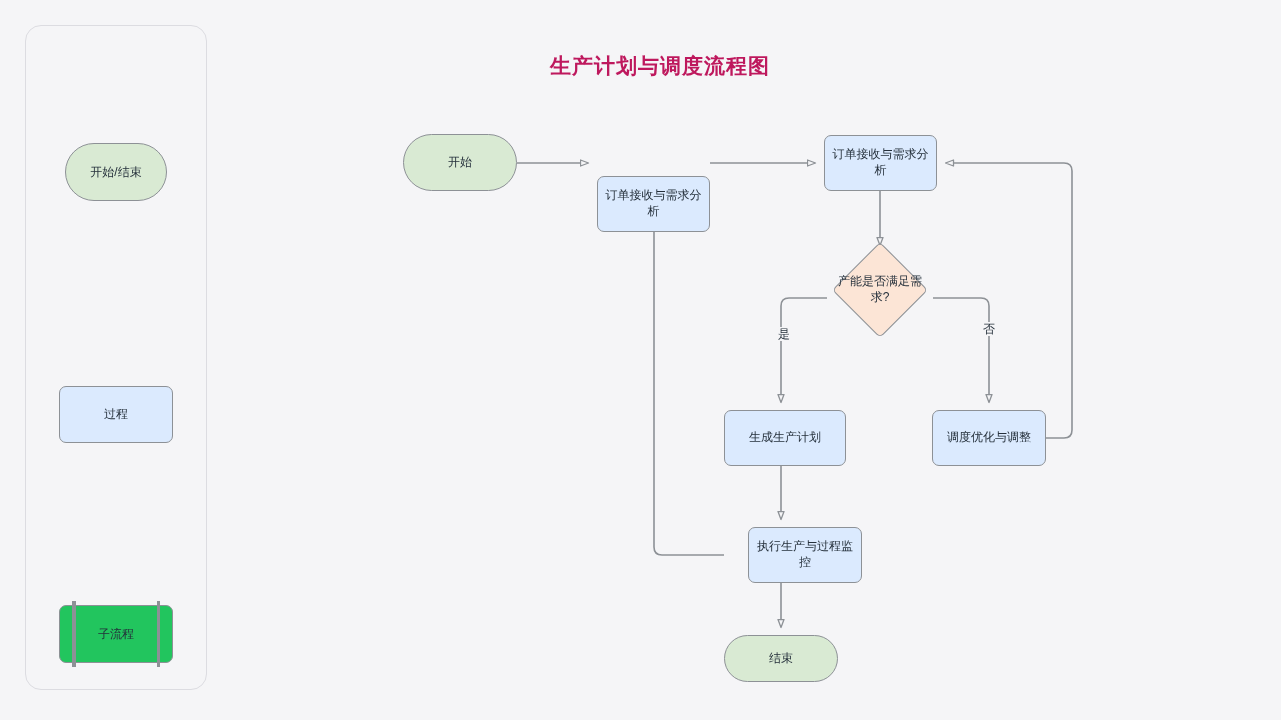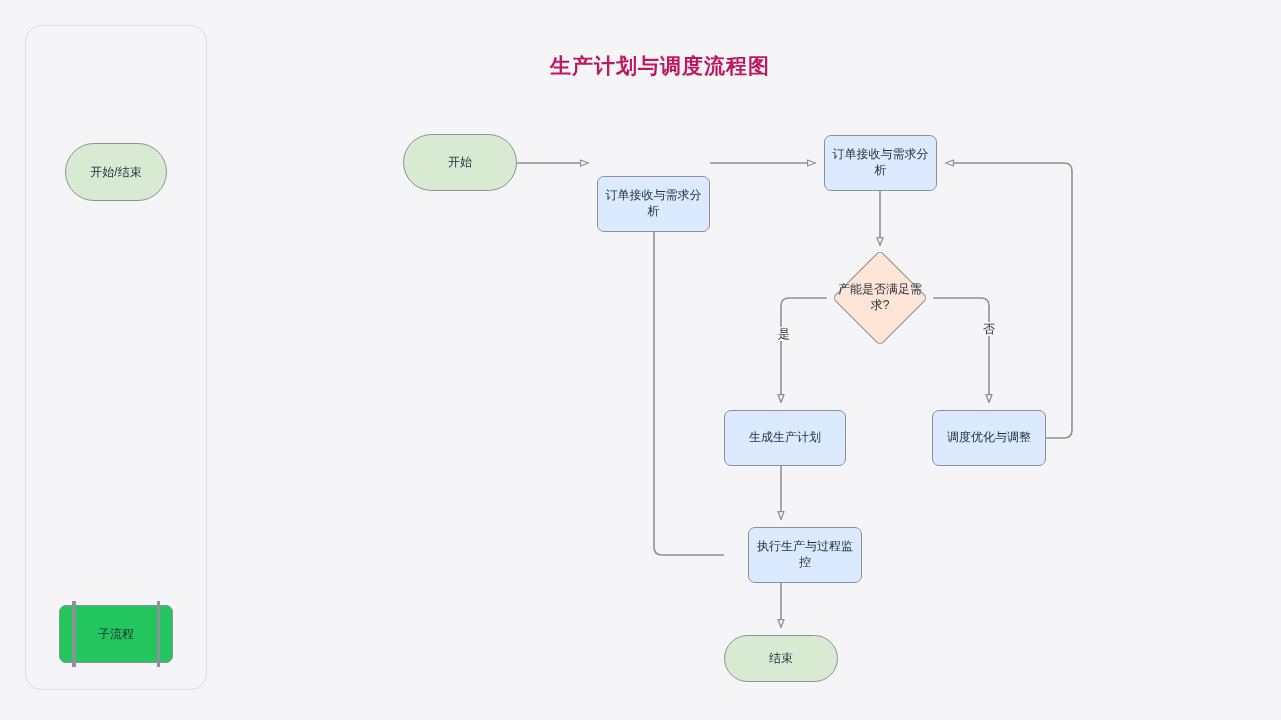--- a/index.html
+++ b/index.html
@@ -175,20 +175,25 @@
 
 <div id="legend-panel">
 
   <div class="legend-item" id="legend-item-terminator">
     <div id="legend-shape-terminator" class="shape-terminator">
       <span class="legend-label">开始/结束</span>
     </div>
   </div>
 
 
+  <div class="legend-item" id="legend-item-process">
+    <div id="legend-shape-process" class="shape-process">
+      <span class="legend-label">过程</span>
+    </div>
+  </div>
 
 
   <div class="legend-item" id="legend-item-subprocess">
     <div id="legend-shape-subprocess" class="shape-subprocess">
       <span class="legend-label">子流程</span>
     </div>
   </div>
 </div>
 
 <div id="chart-title">生产计划与调度流程图</div>
@@ -226,21 +231,21 @@
 </div>
 
 <div class="node shape-process" style="left:597px; top:135px; width:113px; height:56px;margin-top:41px;">
   <span class="node-text">订单接收与需求分析</span>
 </div>
 
 <div class="node shape-process" style="left:824px; top:135px; width:113px; height:56px;">
   <span class="node-text">订单接收与需求分析</span>
 </div>
 
-<div class="node shape-decision-wrap" style="left:820px; top:246px; width:120px; height:104px;">
+<div class="node shape-decision-wrap" style="left:820px; top:238px; width:120px; height:104px;">
   <div class="shape-decision-bg" style="width:66px; height:66px;"></div>
   <span class="node-text" style="width:86px;">产能是否满足需求?</span>
 </div>
 
 <div class="node shape-process" style="left:724px; top:410px; width:122px; height:56px;">
   <span class="node-text">生成生产计划</span>
 </div>
 
 <div class="node shape-process" style="left:932px; top:410px; width:114px; height:56px;">
   <span class="node-text">调度优化与调整</span>

